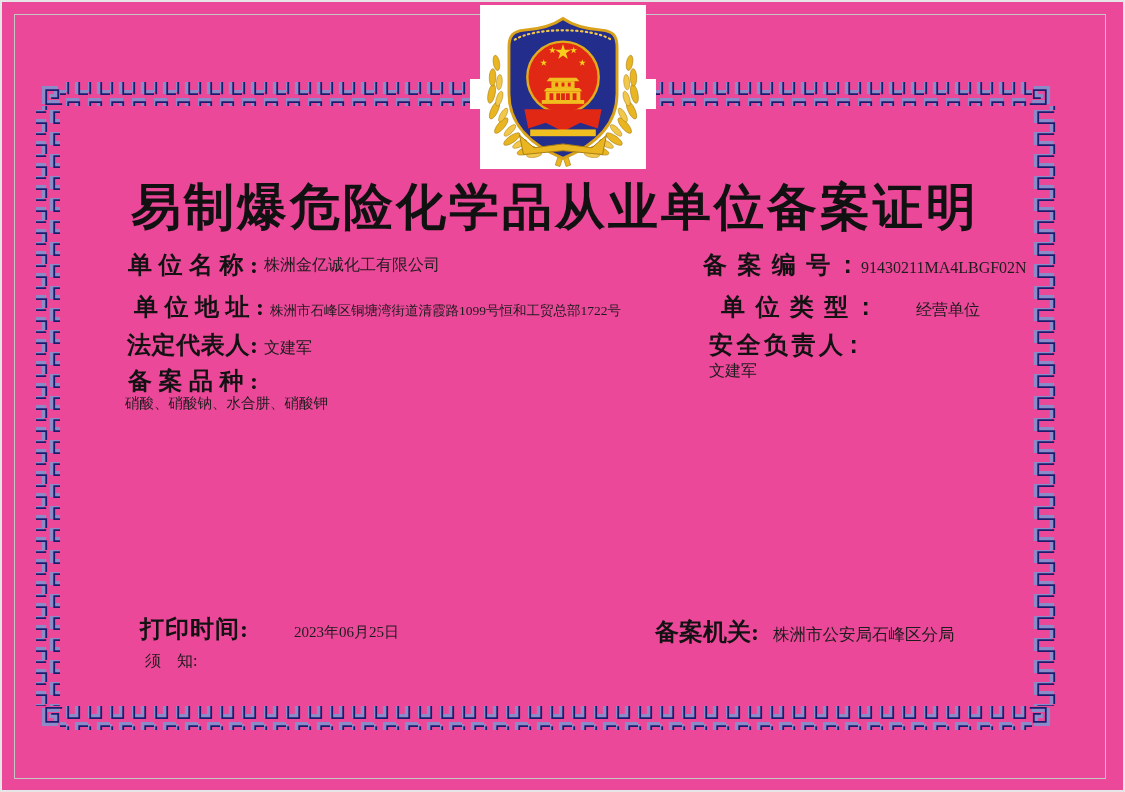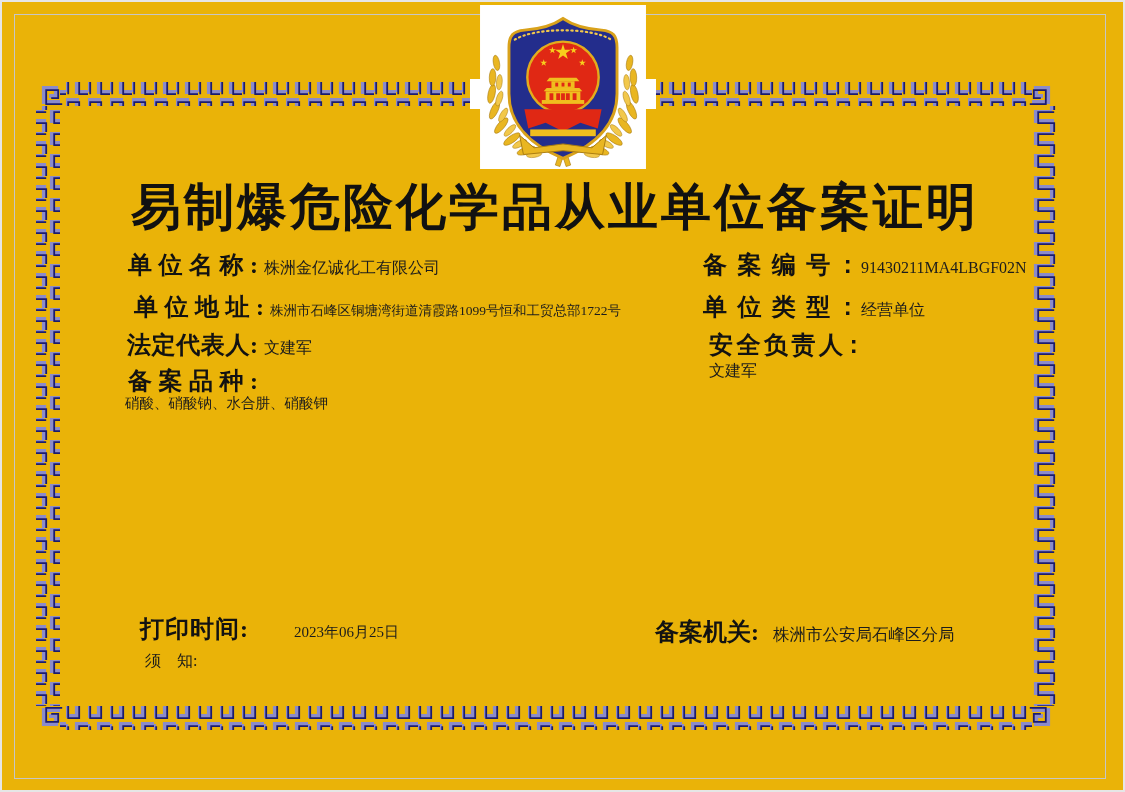--- a/index.html
+++ b/index.html
@@ -1,40 +1,40 @@
 <!DOCTYPE html>
 <html><head>
 <meta charset="utf-8">
 <style>
   html,body{margin:0;padding:0;background:#ffffff;}
   .page{
-    position:relative;width:1125px;height:792px;background:#eab308;
+    position:relative;width:1125px;height:792px;background:#ec4899;
     font-family:"Liberation Serif","DejaVu Serif",serif;color:#151515;overflow:hidden;
   }
   .scan-edge{position:absolute;left:0;top:0;right:0;bottom:0;border:2px solid #e6e6e6;}
   .inner-line{position:absolute;left:14px;top:14px;width:1090px;height:763px;border:1px solid #c6c6c6;}
   .border-svg{position:absolute;left:0;top:0;}
   .emblem{position:absolute;left:466px;top:5px;}
   .title{
     position:absolute;left:0;top:174px;width:1110px;text-align:center;
     font-family:"Liberation Sans","DejaVu Sans",sans-serif;font-weight:900;
     font-size:50px;letter-spacing:3px;white-space:nowrap;color:#111;
   }
   .field{position:absolute;display:flex;align-items:baseline;white-space:nowrap;}
   .flabel{
     font-weight:700;font-size:24px;display:inline-block;
     text-align:justify;text-align-last:justify;color:#121212;
   }
   .w130{width:130px;} .w131{width:131px;} .w152{width:152px;font-family:Liberation Mono, monospace;} .w108{width:108px;} .w104{width:104px;}
   .fvalue{font-size:16px;margin-left:6px;color:#1c1c1c;}
   .v-sm{font-size:13.5px;}
-  .f-unit-name{left:128px;top:249px;}
+  .f-unit-name{left:128px;top:249px;align-items:center;}
   .f-record-no{left:703px;top:249px;}
   .f-unit-address{left:128px;top:291px;margin-left:6px;}
-  .f-unit-type{left:703px;top:291px;}
+  .f-unit-type{left:721px;top:291px;gap:37px;}
   .f-legal{left:127px;top:329px;}
   .f-safety{left:703px;top:329px;flex-direction:column;}
   .f-items-label{left:128px;top:365px;}
   .items-value{position:absolute;left:125px;top:394px;font-size:14.5px;color:#1c1c1c;white-space:nowrap;}
   .f-print{left:140px;top:613px;}
   .f-print .fvalue{margin-left:46px;font-size:15px;}
   .f-authority{left:655px;top:616px;}
   .f-authority .fvalue{margin-left:14px;font-size:16.5px;}
   .notes{position:absolute;left:145px;top:651px;display:flex;align-items:flex-start;font-size:15.5px;color:#1a1a1a;}
   .notes-label{white-space:nowrap;font-size:16px;}

